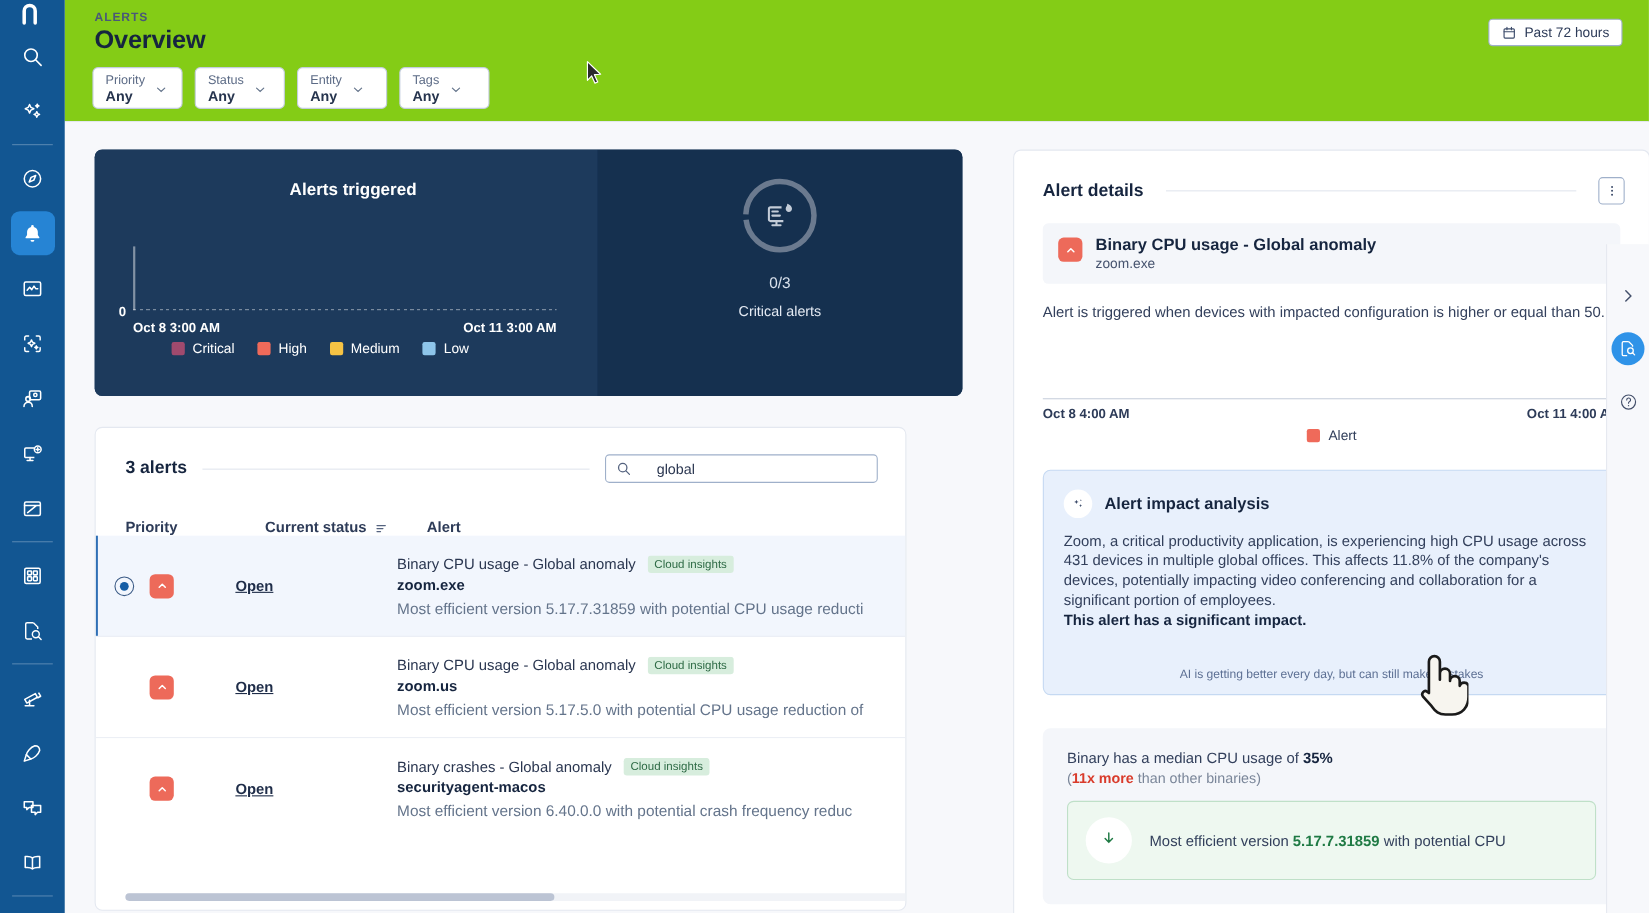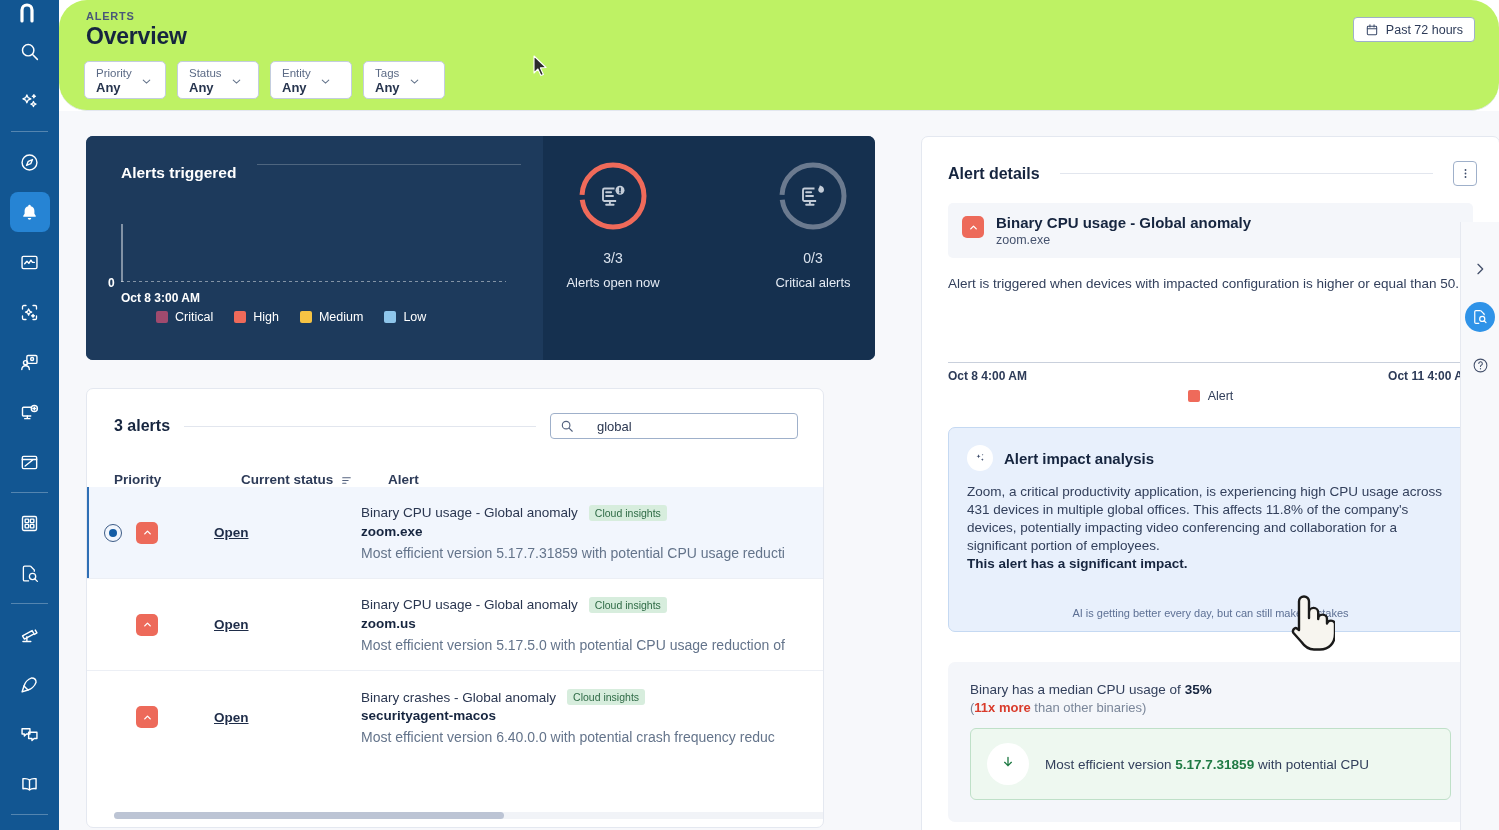--- a/index.html
+++ b/index.html
@@ -28,21 +28,21 @@
     color: #ffffff; margin: 5px 0; flex: 0 0 auto;
   }
   .rail-icon svg { display:block; }
   .rail-icon.active { background: #2684d4; }
   .rail-sep { width: 37px; height: 1px; background: rgba(255,255,255,0.28); margin: 5px 0; flex:0 0 auto;}
   .rail-spacer { flex: 1 1 auto; }
 
   
   .main { flex: 1 1 auto; position: relative; height: 830px; background:#fff; }
 
-  .topbar { position: relative; height: 111px; border-bottom: 1px solid #e3e7ef; background:#bef264;border-radius:28px; }
+  .topbar { position: relative; height: 111px; border-bottom: 1px solid #e3e7ef; background:#84cc16; }
   .crumb {
     position: absolute; left: 27px; top: 10px;
     font-size: 11px; letter-spacing: 0.07em; font-weight: 700; color: #4a5878;
   }
   .page-title {
     position: absolute; left: 27px; top: 23px;
     font-size: 23px; font-weight: 700; color: #16253f; letter-spacing: -0.2px;
   }
   .date-btn {
     position: absolute; right: 24px; top: 17px;
@@ -64,21 +64,21 @@
   .content { position: absolute; left: 0; top: 111px; right: 0; bottom: 0; background: #f7f8fb; display: flex; }
   .col-left { width: 840px; flex: 0 0 840px; padding: 25px 0 0 27px; }
   .col-right { flex: 1 1 auto; padding: 25px 0 0 22px; position: relative; }
 
   
   .summary {
     width: 789px; height: 224px; border-radius: 7px; overflow: hidden;
     display: flex; background: #1d3a5c;
   }
   .sum-chart { width: 457px; flex: 0 0 457px; background: #1d3a5c; position: relative; padding: 28px 22px 0 35px; }
-  .sum-title { font-size: 15.5px; font-weight: 700; color: #fff; display:flex; gap:21px; }
+  .sum-title { font-size: 15.5px; font-weight: 700; color: #fff; display:flex; align-items:center; gap:21px;flex-direction:column; }
   .sum-title .rule { flex:1 1 auto; height:1px; background: rgba(255,255,255,0.22); }
   .plot { position: absolute; left: 35px; top: 88px; width: 385px; height: 58px; }
   .y-axis { position:absolute; left: 0; top: 0; width: 2px; height: 58px; background: rgba(255,255,255,0.45); }
   .x-axis { position:absolute; left: 0; bottom: 0; width: 385px; height: 1px;
             background: repeating-linear-gradient(to right, rgba(255,255,255,0.45) 0 3px, transparent 3px 6px); }
   .y-zero { position: absolute; left: -13px; bottom: -8px; font-size: 12px; font-weight: 700; color: #fff; }
   .x-left { position: absolute; left: 35px; top: 155px; font-size: 12px; font-weight: 700; color: #fff; }
   .x-right { position: absolute; left: 35px; top: 155px; width: 385px; text-align: right; font-size: 12px; font-weight: 700; color: #fff; }
   .legend { position: absolute; left: 70px; top: 174px; display: flex; gap: 21px; align-items: center; }
   .lg { display: flex; align-items: center; gap: 7px; font-size: 12.5px; color: #fff; }
@@ -384,20 +384,21 @@
             <div class="sum-title">
               <span>Alerts triggered</span>
               <span class="rule"></span>
             </div>
             <div class="plot">
               <span class="y-axis"></span>
               <span class="x-axis"></span>
               <span class="y-zero">0</span>
             </div>
             <div class="x-left">Oct 8 3:00 AM</div>
+            <div class="x-right">Oct 11 3:00 AM</div>
             <div class="legend">
               <span class="lg">
                 <i class="sw" style="background:#a04a6e"></i>
                 <span>Critical</span>
               </span>
               <span class="lg">
                 <i class="sw" style="background:#ef6a5a"></i>
                 <span>High</span>
               </span>
               <span class="lg">
@@ -405,40 +406,20 @@
                 <span>Medium</span>
               </span>
               <span class="lg">
                 <i class="sw" style="background:#8ec5ea"></i>
                 <span>Low</span>
               </span>
             </div>
           </div>
 
           <div class="sum-stats">
-            <div class="stat">
-              <div class="ring">
-                <svg width="72" height="72" viewBox="0 0 72 72">
-                  <circle cx="36" cy="36" r="31" fill="none" stroke="#ef6a5a" stroke-width="5" stroke-dasharray="190 5" stroke-dashoffset="48" transform="rotate(-90 36 36)" stroke-linecap="butt"></circle>
-                </svg>
-                <span class="glyph">
-                  <svg width="30" height="30" viewBox="0 0 24 24" fill="none" stroke="#c3ccd8" stroke-width="1.5">
-                    <path d="M14.5 16H5.2A1.2 1.2 0 0 1 4 14.8V7.2A1.2 1.2 0 0 1 5.2 6h8"></path>
-                    <path d="M6.5 9h4M6.5 12h5.5" stroke-linecap="round"></path>
-                    <path d="M9.5 16v3M6.5 19h6" stroke-linecap="round"></path>
-                    <circle cx="17.6" cy="7.4" r="3.6" fill="#c3ccd8" stroke="none"></circle>
-                    <path d="M17.6 5.6v2.2M17.6 9.2v.1" stroke="#15304f" stroke-width="1.4" stroke-linecap="round"></path>
-                  </svg>
-                </span>
-              </div>
-              <div class="stat-num">
-                <span>3</span><span>/3</span>
-              </div>
-              <div class="stat-cap">Alerts open now</div>
-            </div>
 
             <div class="stat">
               <div class="ring">
                 <svg width="72" height="72" viewBox="0 0 72 72">
                   <circle cx="36" cy="36" r="31" fill="none" stroke="#6b7a8f" stroke-width="5" stroke-dasharray="190 5" stroke-dashoffset="48" transform="rotate(-90 36 36)" stroke-linecap="butt"></circle>
                 </svg>
                 <span class="glyph">
                   <svg width="30" height="30" viewBox="0 0 24 24" fill="none" stroke="#c3ccd8" stroke-width="1.5">
                     <path d="M14.5 16H5.2A1.2 1.2 0 0 1 4 14.8V7.2A1.2 1.2 0 0 1 5.2 6h8"></path>
                     <path d="M6.5 9h4M6.5 12h5.5" stroke-linecap="round"></path>

